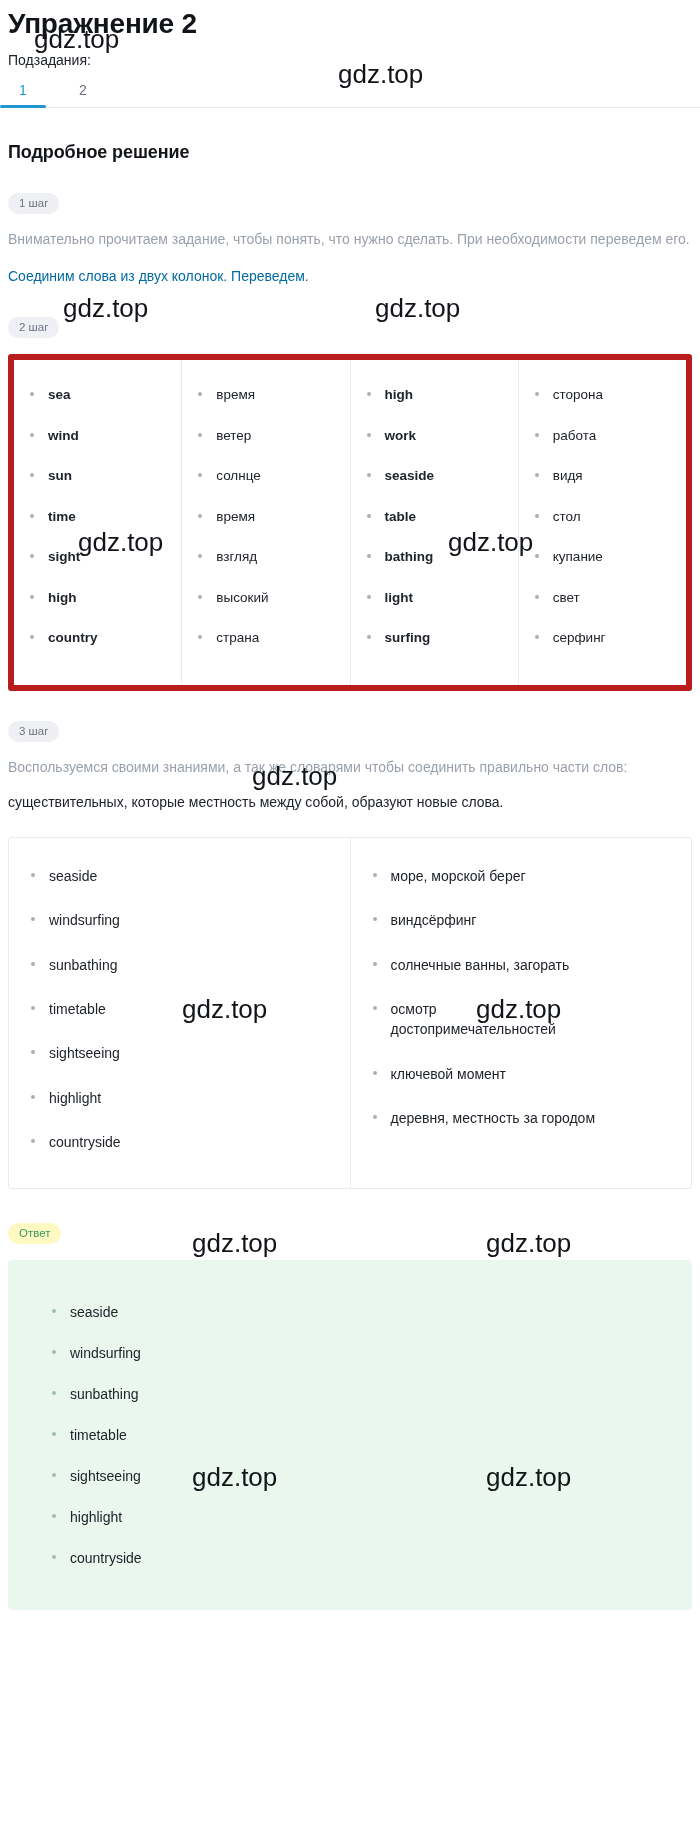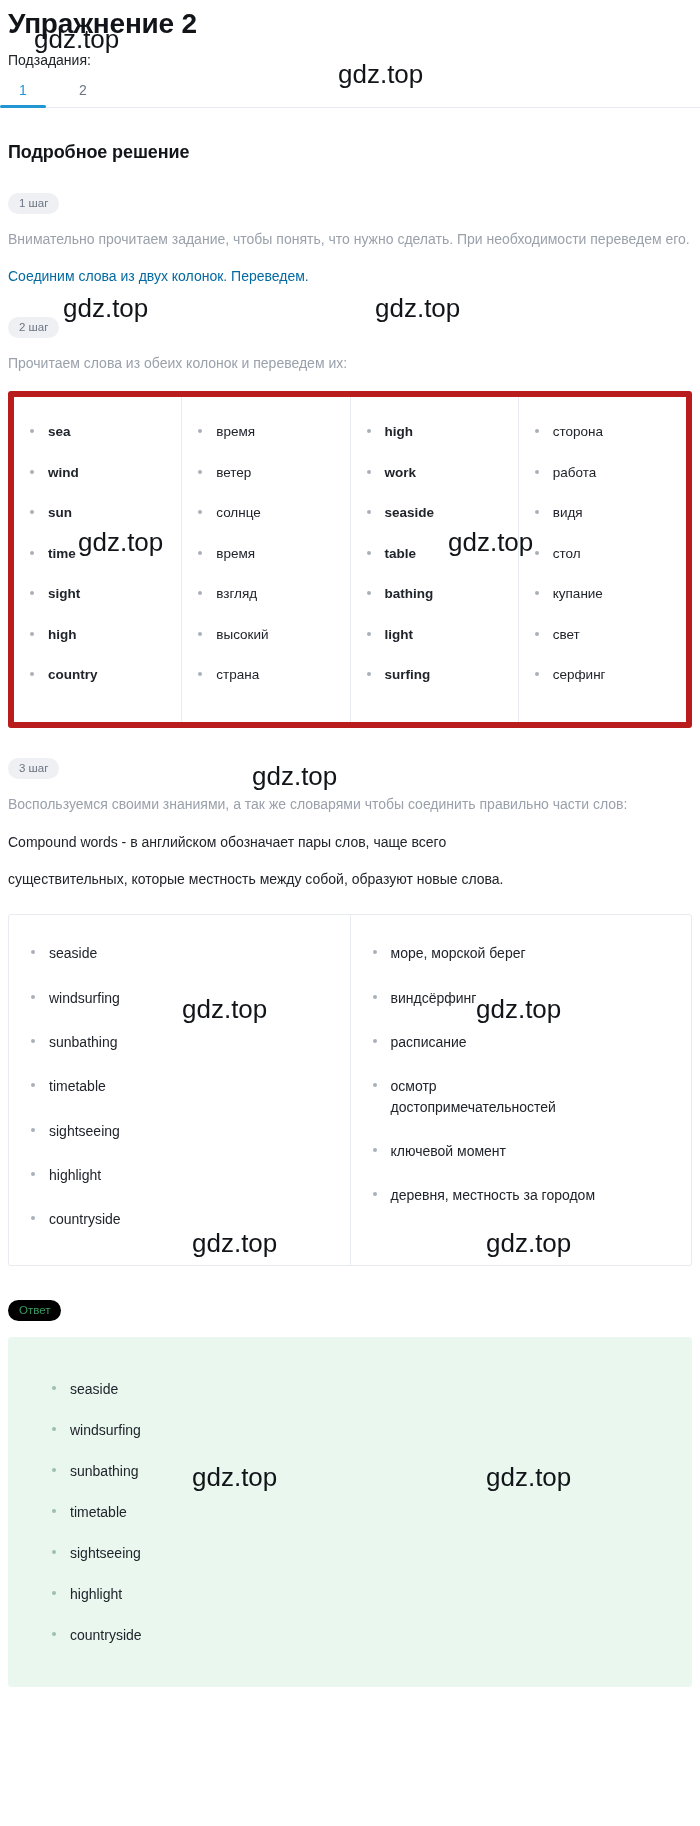--- a/index.html
+++ b/index.html
@@ -154,21 +154,21 @@
     padding: 0 18px 0 22px;
     margin-bottom: 24px;
     color: #20242b;
   }
   .comp-item:last-child { margin-bottom: 0; }
   .comp-item .bullet { top: -4px; }
 
   
   .answer-pill {
     display: inline-block;
-    background: #000000;
+    background: #fef9c3;
     color: #3a9c63;
     font-size: 11.5px;
     border-radius: 11px;
     padding: 4px 11px 5px 11px;
     margin: 34px 0 0 8px;
   }
   .answer-box {
     margin: 16px 8px 0 8px;
     background: #eaf7ef;
     border-radius: 4px;
@@ -217,21 +217,20 @@
   
   <div class="step-wrap">
     <span class="step-pill">1 шаг</span>
     <div class="para">Внимательно прочитаем задание, чтобы понять, что нужно сделать. При необходимости переведем его.</div>
     <div class="para dark">Соединим слова из двух колонок. Переведем.</div>
   </div>
 
   
   <div class="step-wrap">
     <span class="step-pill">2 шаг</span>
-    <div class="para">Прочитаем слова из обеих колонок и переведем их:</div>
 
     <div class="word-table">
       <div class="wt-col">
         <div class="wt-item">
             <span class="bullet"></span>
             <span class="wt-en">sea</span>
           </div>
         <div class="wt-item">
             <span class="bullet"></span>
             <span class="wt-en">wind</span>
@@ -347,21 +346,20 @@
             <span class="wt-ru">серфинг</span>
           </div>
       </div>
     </div>
   </div>
 
   
   <div class="step-wrap">
     <span class="step-pill">3 шаг</span>
     <div class="para">Воспользуемся своими знаниями, а так же словарями чтобы соединить правильно части слов:</div>
-    <div class="para dark-reg">Compound words - в английском обозначает пары слов, чаще всего</div>
     <div class="para dark-reg" style="padding-top:10px">существительных, которые местность между собой, образуют новые слова.</div>
 
     <div class="comp-table">
       <div class="comp-col">
         <div class="comp-item">
             <span class="bullet"></span>
             <span>seaside</span>
           </div>
         <div class="comp-item">
             <span class="bullet"></span>
@@ -392,21 +390,21 @@
         <div class="comp-item">
             <span class="bullet"></span>
             <span>море, морской берег</span>
           </div>
         <div class="comp-item">
             <span class="bullet"></span>
             <span>виндсёрфинг</span>
           </div>
         <div class="comp-item">
             <span class="bullet"></span>
-            <span>расписание</span>
+            <span>солнечные ванны, загорать</span>
           </div>
         <div class="comp-item" style="max-width:240px">
             <span class="bullet"></span>
             <span>осмотр достопримечательностей</span>
           </div>
         <div class="comp-item">
             <span class="bullet"></span>
             <span>ключевой момент</span>
           </div>
         <div class="comp-item">

